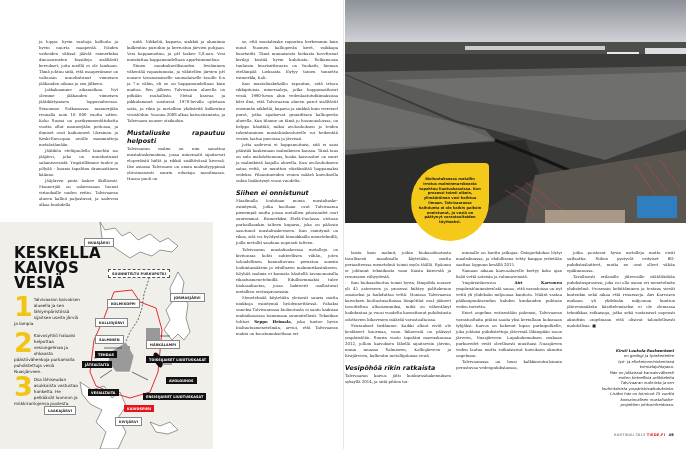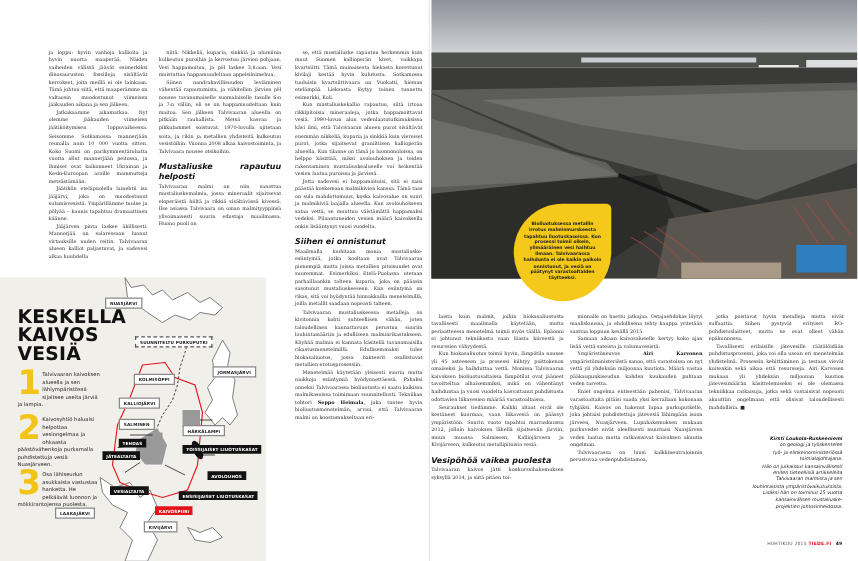--- a/index.html
+++ b/index.html
@@ -160,21 +160,21 @@
   <rect x="200" y="210" width="80" height="13" fill="#a89a86"></rect>
 </svg>
 
 <div class="bubble"></div>
 <div class="bubble-text">Bioliuotuksessa metallin irrotus malminmurskeesta tapahtuu liuotuskasoissa. Kun prosessi toimii oikein, ylimääräinen vesi haihtuu ilmaan. Talvivaarassa haihdunta ei ole kaikin paikoin onnistunut, ja vesiä on päätynyt varastoaltaiden täytteeksi.</div>
 
 <div class="col" style="left:345px; top:250px; width:106px;" id="c4">
     <p>laista kuin malmit, joihin biokasaliuotusta tavallisesti maailmalla käytetään, mutta periaatteessa menetelmä toimii myös täällä. Epäonni ei johtunut tekniikasta vaan liiasta kiireestä ja resurssien vähyydestä.</p>
     <p>Kun biokasaliuotus toimii hyvin, lämpötila nousee yli 45 asteeseen ja prosessi kiihtyy polttokenon omaiseksi ja haihduttaa vettä. Monissa Talvivaaran kaivoksen bioliuotusaltaissa lämpötilat ovat jääneet tavoitteltua alhaisemmiksi, mikä on vähentänyt haihduntaa ja vuosi vuodelta kasvattanut puhdistusta odottavien liikavesien määrää varastoaltaissa.</p>
     <p>Seuraukset tiedämme. Kaikki altaat eivät ole kestäneet kuormaa, vaan liikavesiä on päässyt ympäristöön. Suurin vuoto tapahtui marraskuussa 2012, jolloin kaivoksen lähellä sijaitseviin järviin, muun muassa Salmiseen, Kalliojärveen ja Kivijärveen, kulkeutui metallipitoisia vesiä.</p>
-    <h3>Vesipöhöä vaikea puolesta</h3>
+    <h3>Vesipöhöä rikin ratkaista</h3>
     <p class="noindent">Talvivaaran kaivos jätti konkurssihakemuksen syksyllä 2014, ja siitä pitäen toi-</p>
   </div>
 <div class="col" style="left:456px; top:250px; width:106px;" id="c5">
     <p>minnalle on haettu jatkajaa. Ostajaehdokas löytyi maaliskuussa, ja ehdollisena tehty kauppa yritetään saattaa loppuun kesällä 2015.</p>
     <p>Samaan aikaan kaivosalueelle kertyy koko ajan lisää vettä sateista ja valumavesistä.</p>
     <p>Ympäristöneuvos <b>Airi Karvonen</b> ympäristöministeriöstä sanoo, että varastoissa on nyt vettä yli yhdeksän miljoonaa kuutiota. Määrä vastaa pääkaupunkiseudun kahden kuukauden puhtaan veden tarvetta.</p>
     <p>Eniet ongelma entisestään pahenisi, Talvivaaran varastoaltaita pitäisi saada yksi kerrallaan kokonaan tyhjäksi. Kaivos on hakenut lupaa purkuputkelle, joka johtaisi puhdistettuja jätevesiä lähimpään isoon järveen, Nuasjärveen. Lupahakemuksen mukaan purkuvedet eivät oleellisesti muuttaisi Nuasjärven veden laatua mutta ratkaisisivat kaivoksen akuutin ongelman.</p>
     <p>Talvivaarassa on luusi kalkkineutraloinnin perustuvaa vedenpuhdistamoa,</p>
   </div>
 <div class="col" style="left:567px; top:250px; width:108px;" id="c6">

